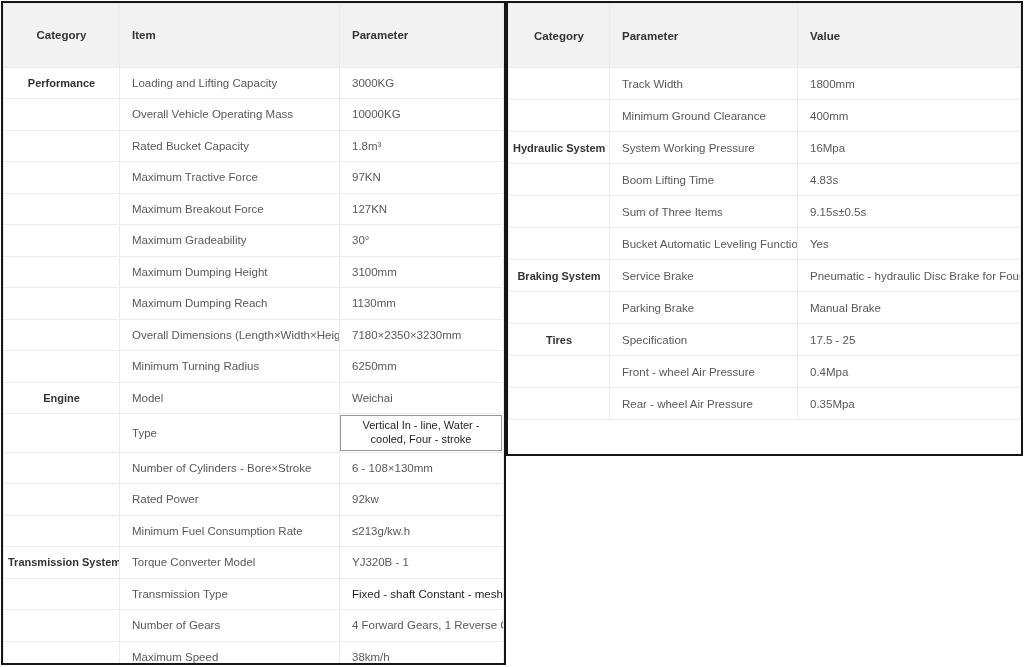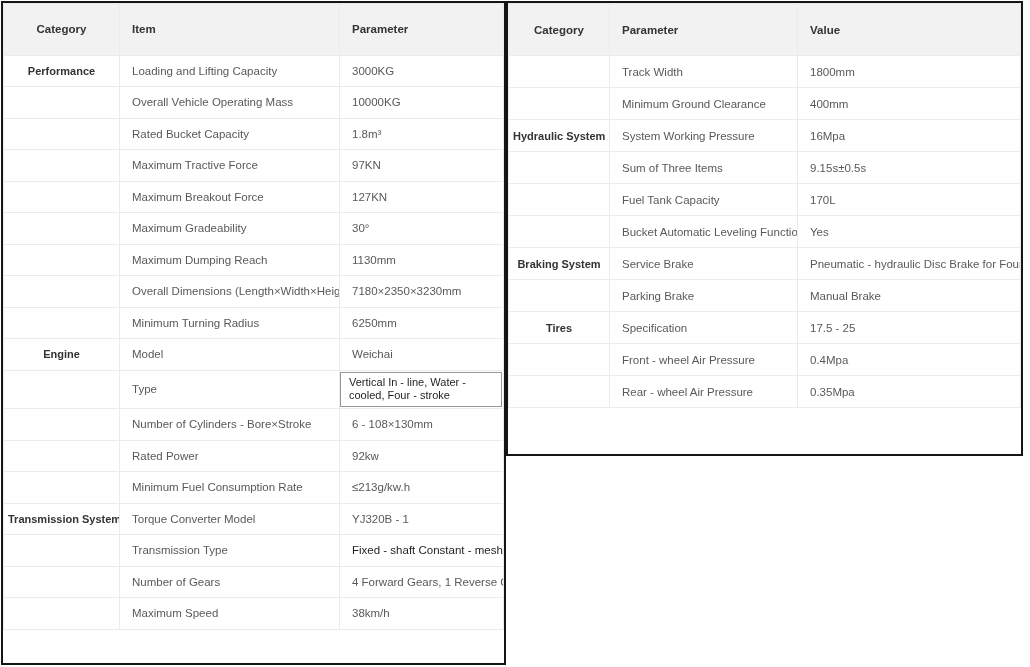--- a/index.html
+++ b/index.html
@@ -20,31 +20,31 @@
     font-size:11.5px;color:var(--text-secondary,#595959);
     vertical-align:middle;text-align:left;
     padding:0 6px 0 12px;overflow:hidden;white-space:nowrap;
   }
   #left-frame th,#left-frame td{height:30.5px;}
   #right-frame th,#right-frame td{height:31px;}
   th{
     background:var(--header-bg,#f2f2f2);
     color:var(--text-primary,#333333);font-weight:600;font-size:11.5px;
   }
-  th.center{text-align:center;padding:10px 4px;}
+  th.center{text-align:center;padding:16px 4px;}
   td.cat{
     text-align:center;padding:0 4px;
     color:var(--text-primary,#333333);font-weight:600;font-size:11px;
   }
   td.boxed{padding:1px 1px 1px 0;}
   td.boxed .editbox{
     box-sizing:border-box;border:1px solid #979797;background:#fff;
     min-height:34px;display:flex;align-items:center;
     padding:3px 8px;color:var(--text-dark,#1f1f1f);
-    white-space:normal;line-height:1.25;font-size:11px;
+    white-space:normal;line-height:1.25;font-size:11px;text-align:center;
   }
   td.dark{color:var(--text-dark,#1f1f1f);}
 </style>
 </head>
 <body style="--frame-border: #151515; --header-bg: #f2f2f2; --grid-line: #ebebeb; --text-primary: #333333; --text-secondary: #595959; --text-dark: #1f1f1f;">
 
 <div class="frame" id="left-frame">
   <table>
     <colgroup>
         <col style="width:116px">
@@ -84,20 +84,25 @@
           <td>Maximum Breakout Force</td>
           <td>127KN</td>
         </tr>
         <tr>
           <td class="cat"></td>
           <td>Maximum Gradeability</td>
           <td>30°</td>
         </tr>
         <tr>
           <td class="cat"></td>
+          <td>Maximum Dumping Height</td>
+          <td>3100mm</td>
+        </tr>
+        <tr>
+          <td class="cat"></td>
           <td>Maximum Dumping Reach</td>
           <td>1130mm</td>
         </tr>
         <tr>
           <td class="cat"></td>
           <td>Overall Dimensions (Length×Width×Height)</td>
           <td>7180×2350×3230mm</td>
         </tr>
         <tr>
           <td class="cat"></td>
@@ -180,27 +185,27 @@
           <td>Minimum Ground Clearance</td>
           <td>400mm</td>
         </tr>
         <tr>
           <td class="cat">Hydraulic System</td>
           <td>System Working Pressure</td>
           <td>16Mpa</td>
         </tr>
         <tr>
           <td class="cat"></td>
+          <td>Boom Lifting Time</td>
+          <td>4.83s</td>
+        </tr>
+        <tr>
+          <td class="cat"></td>
           <td>Sum of Three Items</td>
           <td>9.15s±0.5s</td>
-        </tr>
-        <tr>
-          <td class="cat"></td>
-          <td>Fuel Tank Capacity</td>
-          <td>170L</td>
         </tr>
         <tr>
           <td class="cat"></td>
           <td>Bucket Automatic Leveling Function</td>
           <td>Yes</td>
         </tr>
         <tr>
           <td class="cat">Braking System</td>
           <td>Service Brake</td>
           <td>Pneumatic - hydraulic Disc Brake for Four Whe</td>

